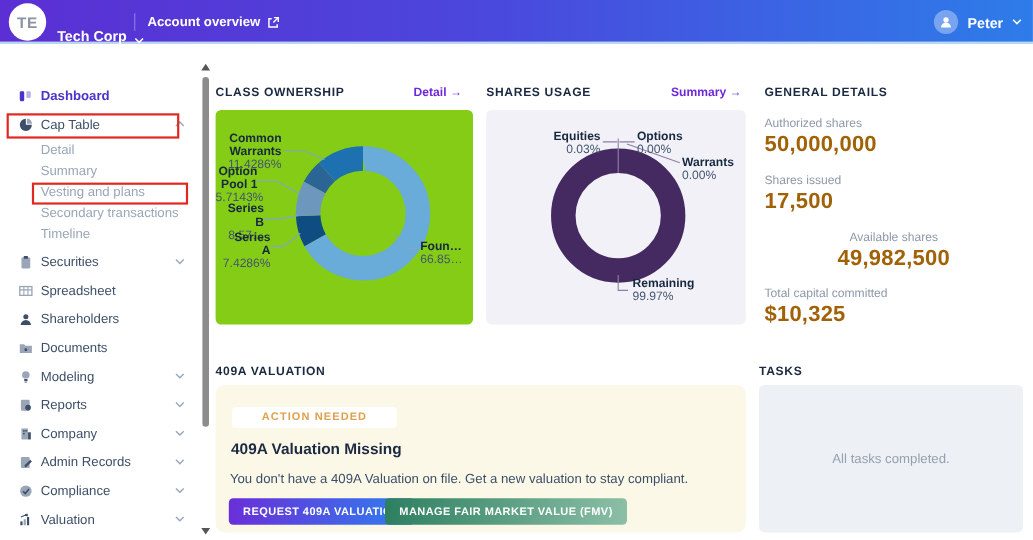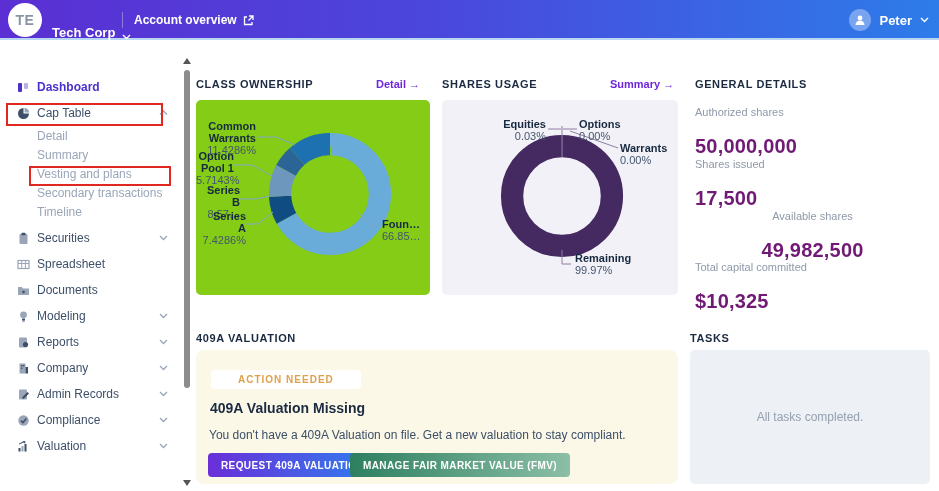--- a/index.html
+++ b/index.html
@@ -58,21 +58,21 @@
   .donut-2 { left:57px; top:33px; }
   .leaders { position:absolute; left:0; top:0; pointer-events:none; }
   .callout { position:absolute; font-size:11px; line-height:12px; }
   .callout .name { font-weight:bold; color:#16293f; white-space:pre-line; }
   .callout .pct  { font-weight:normal; color:#44566e; }
   .ta-r { text-align:right; }
 
   
   .gd-field { position:absolute; left:695px; width:235px; }
   .gd-label { font-size:11px; color:#8e99a9; }
-  .gd-value { font-size:20px; font-weight:bold; color:#701a75; margin-top:17px; letter-spacing:.2px; }
+  .gd-value { font-size:20px; font-weight:bold; color:#a16207; margin-top:2px; letter-spacing:.2px; }
 
   
   .badge { position:absolute; left:15px; top:20px; background:#fff; border-radius:4px; padding:4px 27px;
     font-size:10px; font-weight:bold; letter-spacing:1px; color:#dfa14c; }
   .v409-heading { position:absolute; left:14px; top:50px; font-size:14px; font-weight:bold; color:#1b2a41; }
   .v409-body { position:absolute; left:13px; top:78px; font-size:12px; color:#3c4f66; }
   .btn { position:absolute; top:103px; height:24px; border:none; border-radius:4px; color:#fff;
     font-family:"Liberation Sans",sans-serif; font-size:10px; font-weight:bold; letter-spacing:.4px; padding:0 13px; cursor:pointer; }
   .btn-primary { left:12px; background:linear-gradient(90deg,#6a2fd8,#2e7ff0); }
   .btn-secondary { left:154px; background:linear-gradient(90deg,#2d7f60,#8bbfa6); }
@@ -177,20 +177,29 @@
         <svg viewBox="0 0 13 13">
             <rect x="1" y="2.5" width="11" height="8" fill="none" stroke="#9aa6b8" stroke-width="1.2"></rect>
             <line x1="1" y1="5.5" x2="12" y2="5.5" stroke="#9aa6b8" stroke-width="1"></line>
             <line x1="4.7" y1="2.5" x2="4.7" y2="10.5" stroke="#9aa6b8" stroke-width="1"></line>
             <line x1="8.4" y1="2.5" x2="8.4" y2="10.5" stroke="#9aa6b8" stroke-width="1"></line>
           </svg>
       </span>
       <span>Spreadsheet</span>
     </div>
 
+    <div class="nav-item">
+      <span class="icn">
+        <svg viewBox="0 0 13 13">
+            <circle cx="6.5" cy="4" r="2.3" fill="#3d4f68"></circle>
+            <path d="M1.8 11.5 a4.7 4.7 0 0 1 9.4 0 Z" fill="#3d4f68"></path>
+          </svg>
+      </span>
+      <span>Shareholders</span>
+    </div>
 
     <div class="nav-item">
       <span class="icn">
         <svg viewBox="0 0 13 13">
             <path d="M1 3 h4 l1 1.4 h6 v6.6 h-11 Z" fill="#9aa6b8"></path>
             <circle cx="6.5" cy="8" r="1.3" fill="#3d4f68"></circle>
           </svg>
       </span>
       <span>Documents</span>
     </div>

